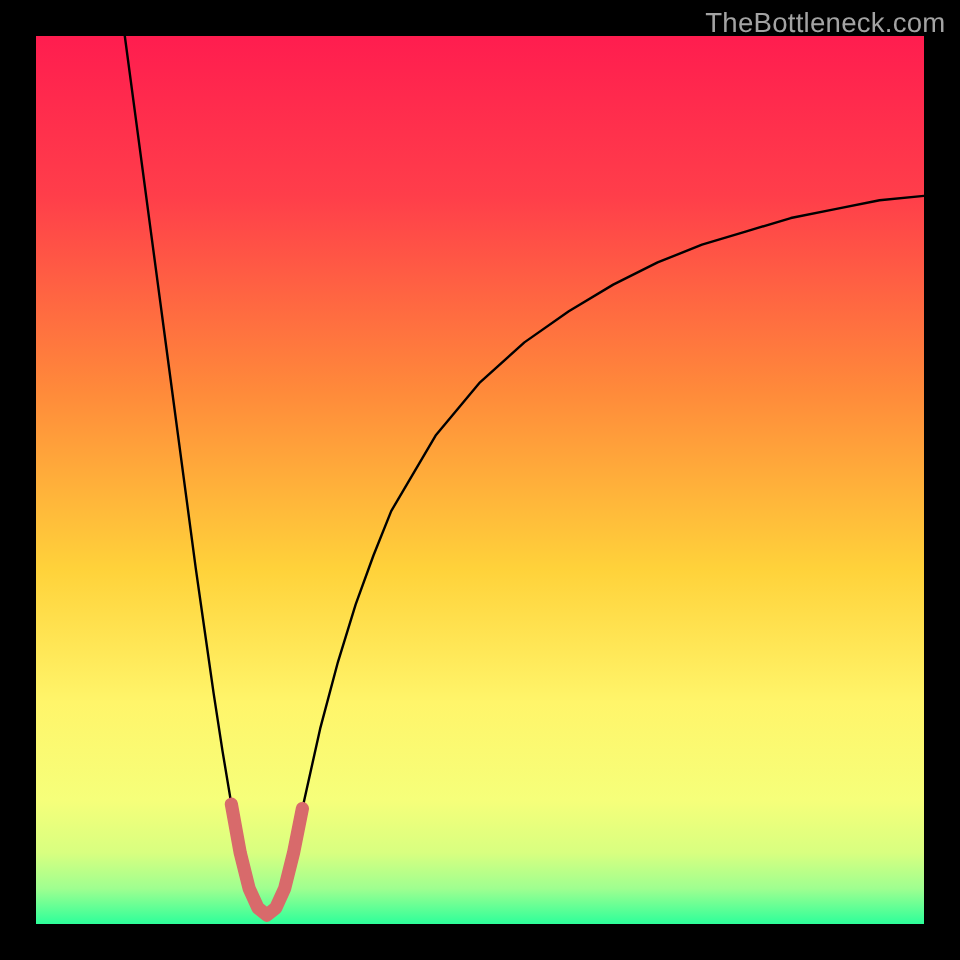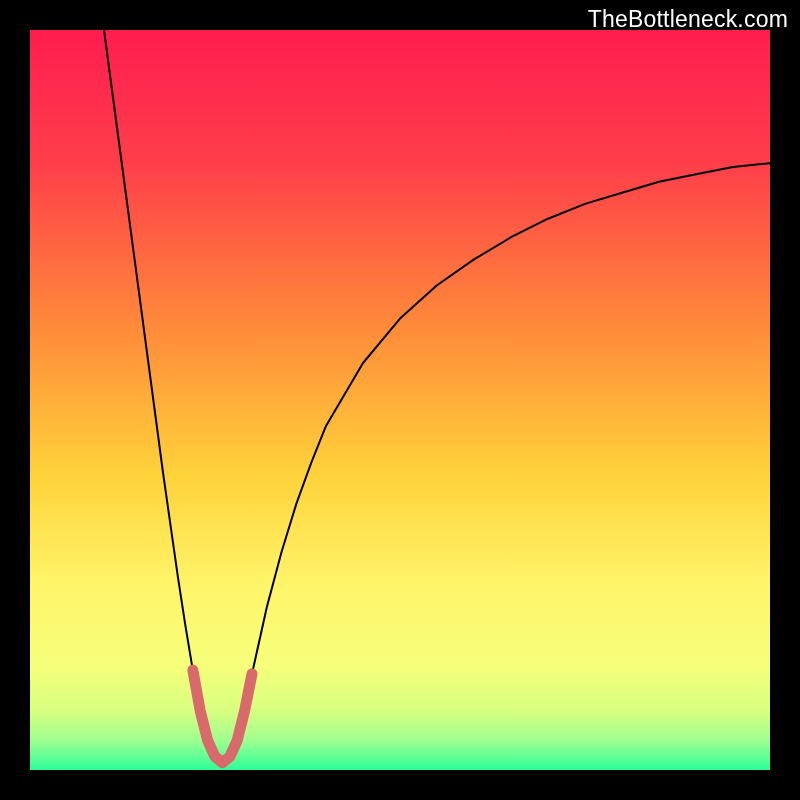--- a/index.html
+++ b/index.html
@@ -21,21 +21,21 @@
     position: absolute;
     left: 30px;
     top: 30px;
     width: 740px;
     height: 740px;
   }
   .watermark {
     position: absolute;
     top: 6px;
     right: 12px;
-    color: #ffffff;
+    color: #a3a3a3;
     font-size: 23px;
     font-weight: 500;
     letter-spacing: 0.2px;
   }
   svg { display: block; }
 </style>
 </head>
 <body>
 
 <div class="frame">

